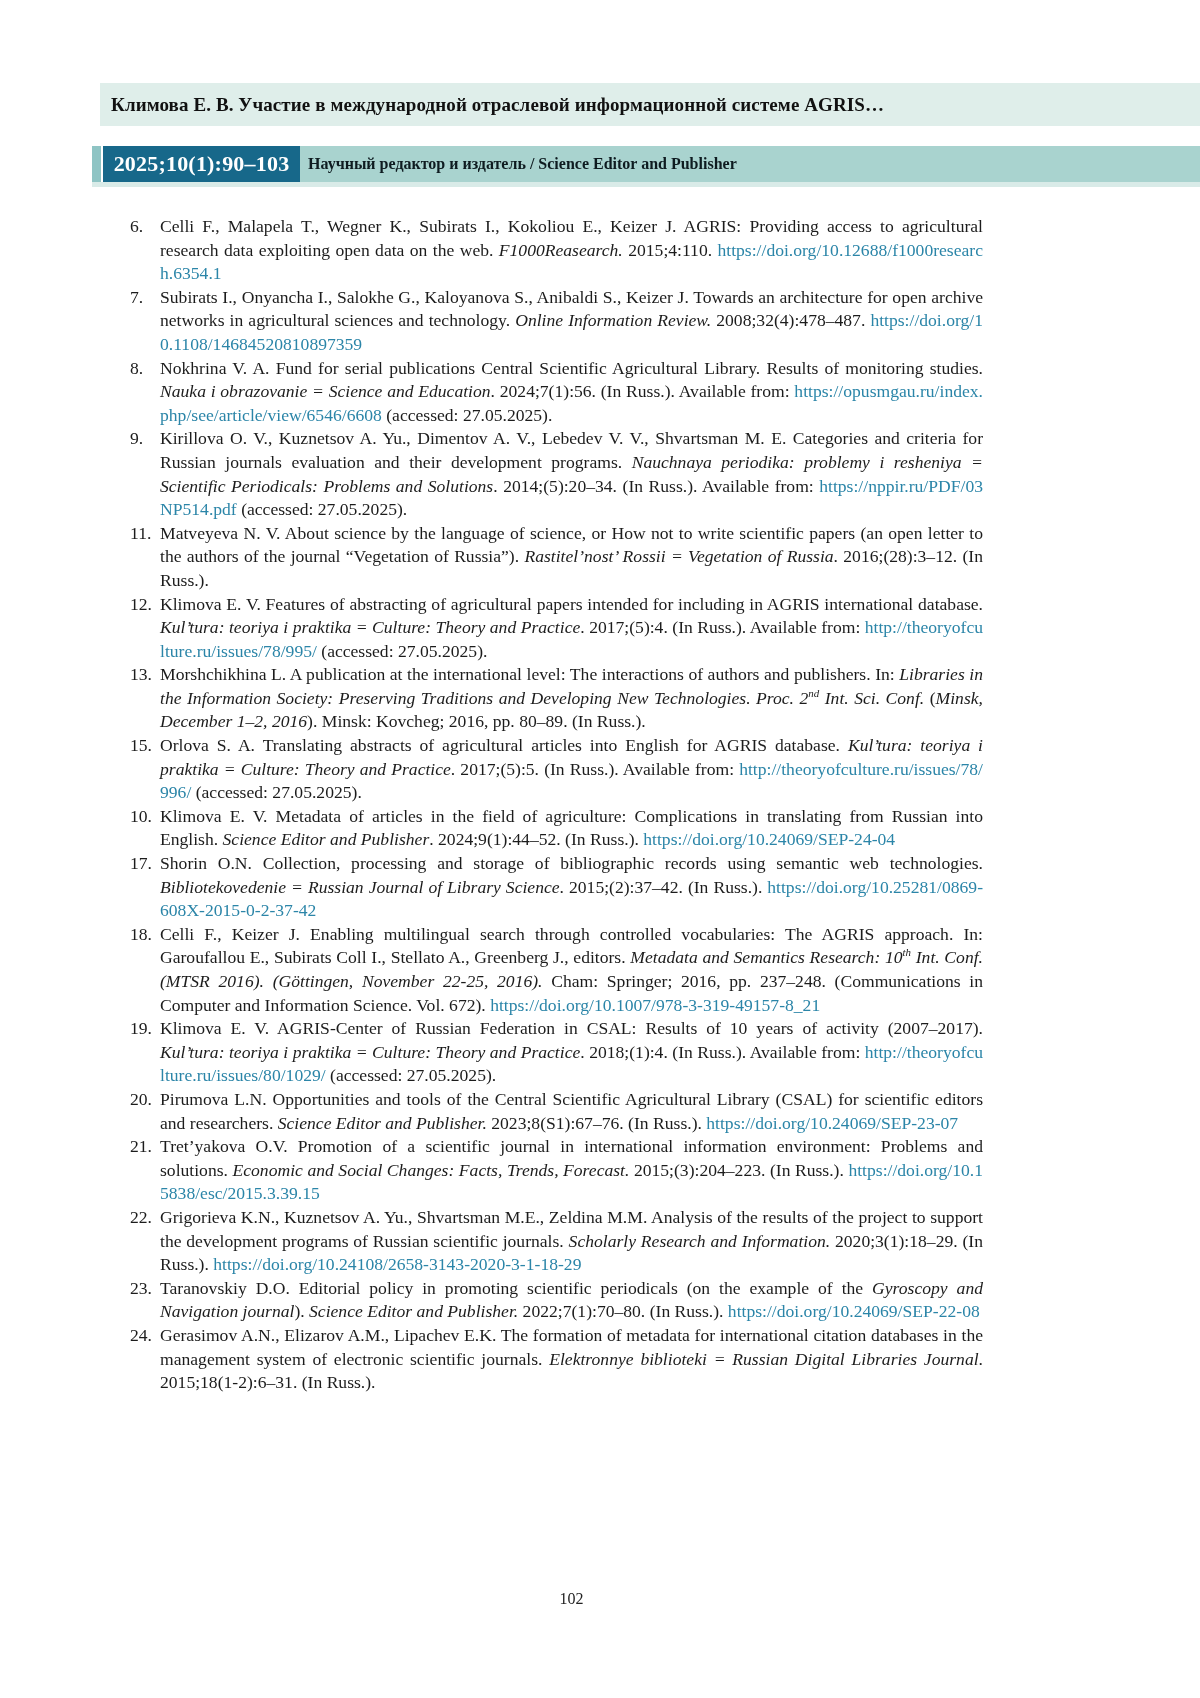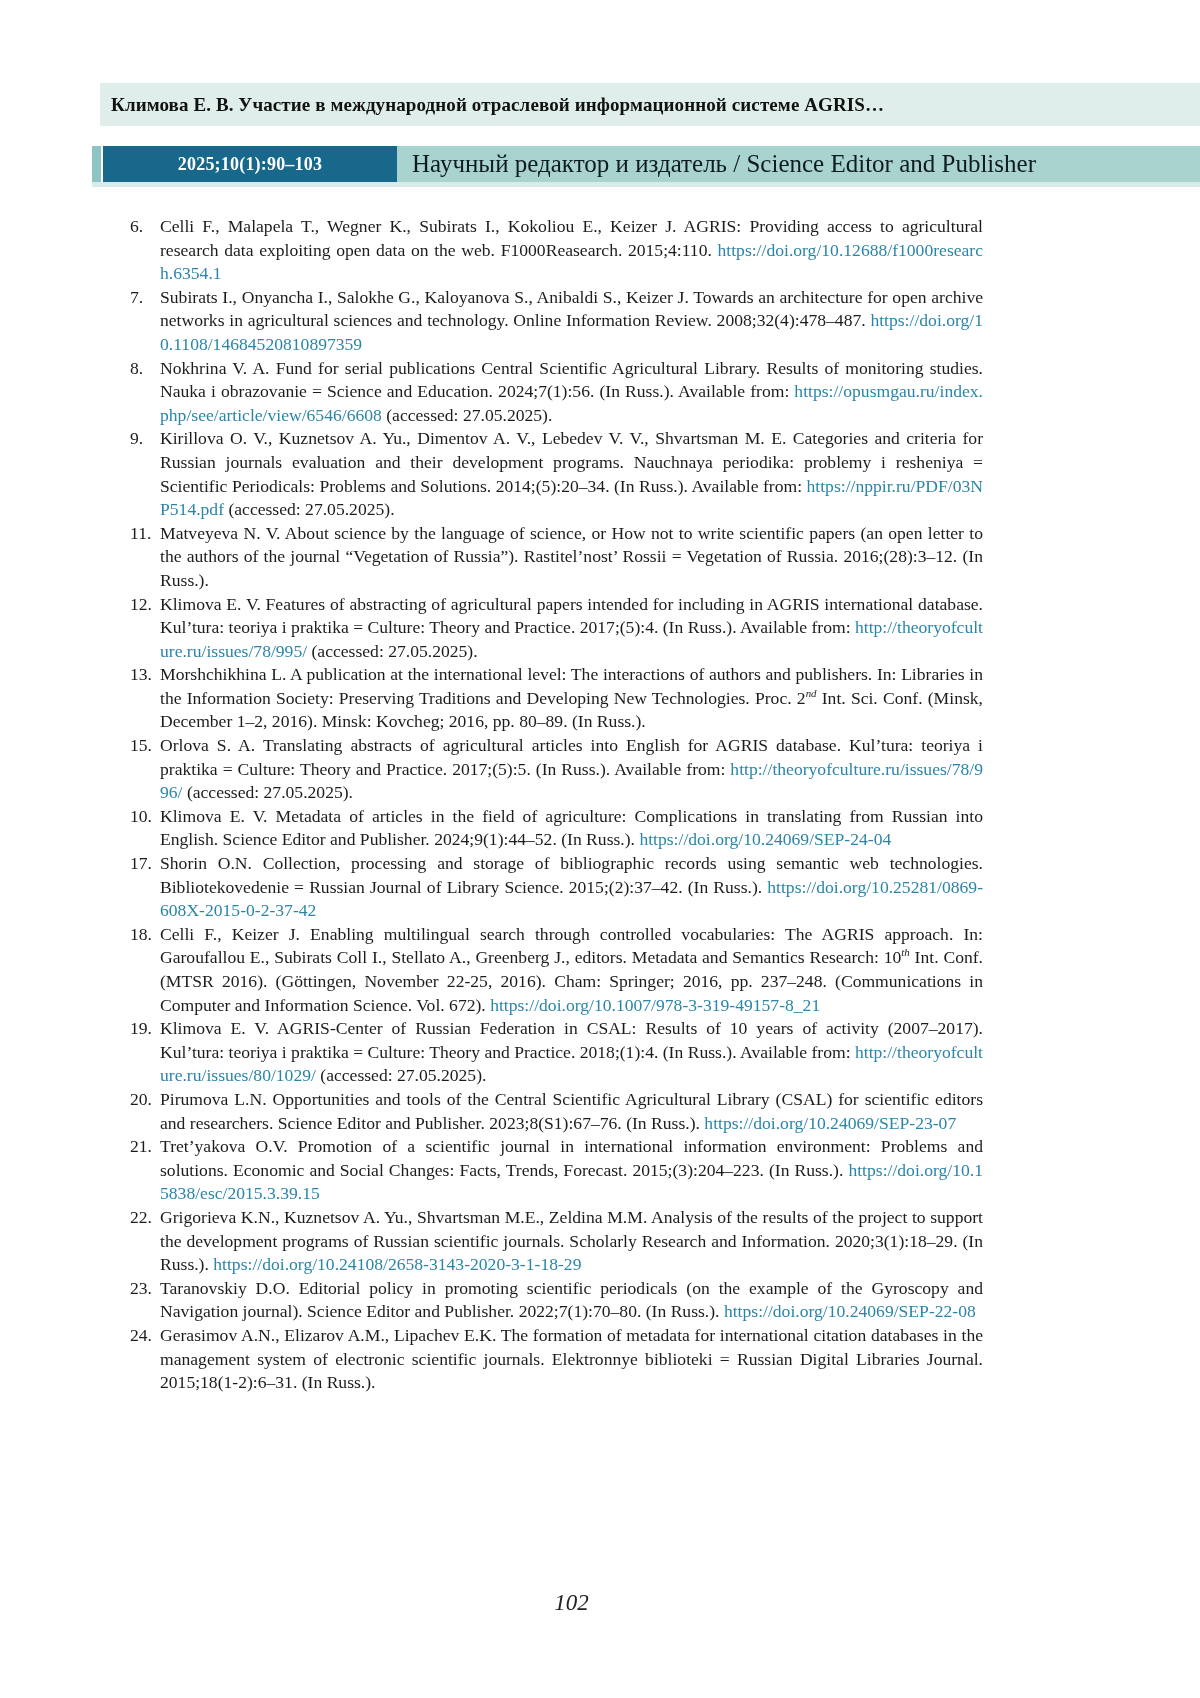--- a/index.html
+++ b/index.html
@@ -28,56 +28,56 @@
     letter-spacing:.1px;
   }
   .journal-row{
     position:absolute;left:92px;right:0;top:146px;height:36px;
     display:flex;align-items:stretch;
   }
   .journal-row .accent-strip{
     width:9px;background:var(--accent-strip);margin-right:2px;
   }
   .issue-badge{
-    width:294px;background:var(--badge-bg);color:var(--badge-text);
+    width:197px;background:var(--badge-bg);color:var(--badge-text);
     display:flex;align-items:center;justify-content:center;
-    font-weight:bold;font-size:18px;letter-spacing:.2px;
+    font-weight:bold;font-size:22px;letter-spacing:.2px;
   }
   .journal-title-bar{
     flex:1;background:var(--journal-row-bg);
     display:flex;align-items:center;
-    padding-left:15px;
-    font-weight:normal;font-size:25px;color:var(--head-text);
+    padding-left:8px;
+    font-weight:bold;font-size:16px;color:var(--head-text);
   }
   .journal-row-underline{
     position:absolute;left:92px;right:0;top:182px;height:5px;
     background:#d9ebe8;
   }
   main{
     position:absolute;top:215px;left:160px;width:823px;
   }
   ol.ref-list{
     list-style:none;margin:0;padding:0;
     font-size:17.6px;line-height:23.6px;
   }
   ol.ref-list li{
     position:relative;text-align:justify;
   }
   .ref-num{
     position:absolute;left:-30px;top:0;width:26px;text-align:left;
   }
   .ref-body .plain{font-style:normal;margin-top:26px;}
-  .ref-body .italic{}
+  .ref-body .italic{font-style:italic;}
   .ref-body .isup{font-style:italic;font-size:62%;vertical-align:super;line-height:0;}
   .ref-body a{
     color:var(--link);text-decoration:none;word-break:break-all;
   }
   .page-number{
     position:absolute;top:1590px;left:160px;width:823px;
-    text-align:center;font-size:23px;color:#222;font-style:italic;
+    text-align:center;font-size:16px;color:#222;
   }
 </style>
 </head>
 <body>
 
 <header>
   <div class="running-head">Климова Е. В. Участие в международной отраслевой информационной системе AGRIS…</div>
 
   <div class="journal-row">
     <div class="accent-strip"></div>

